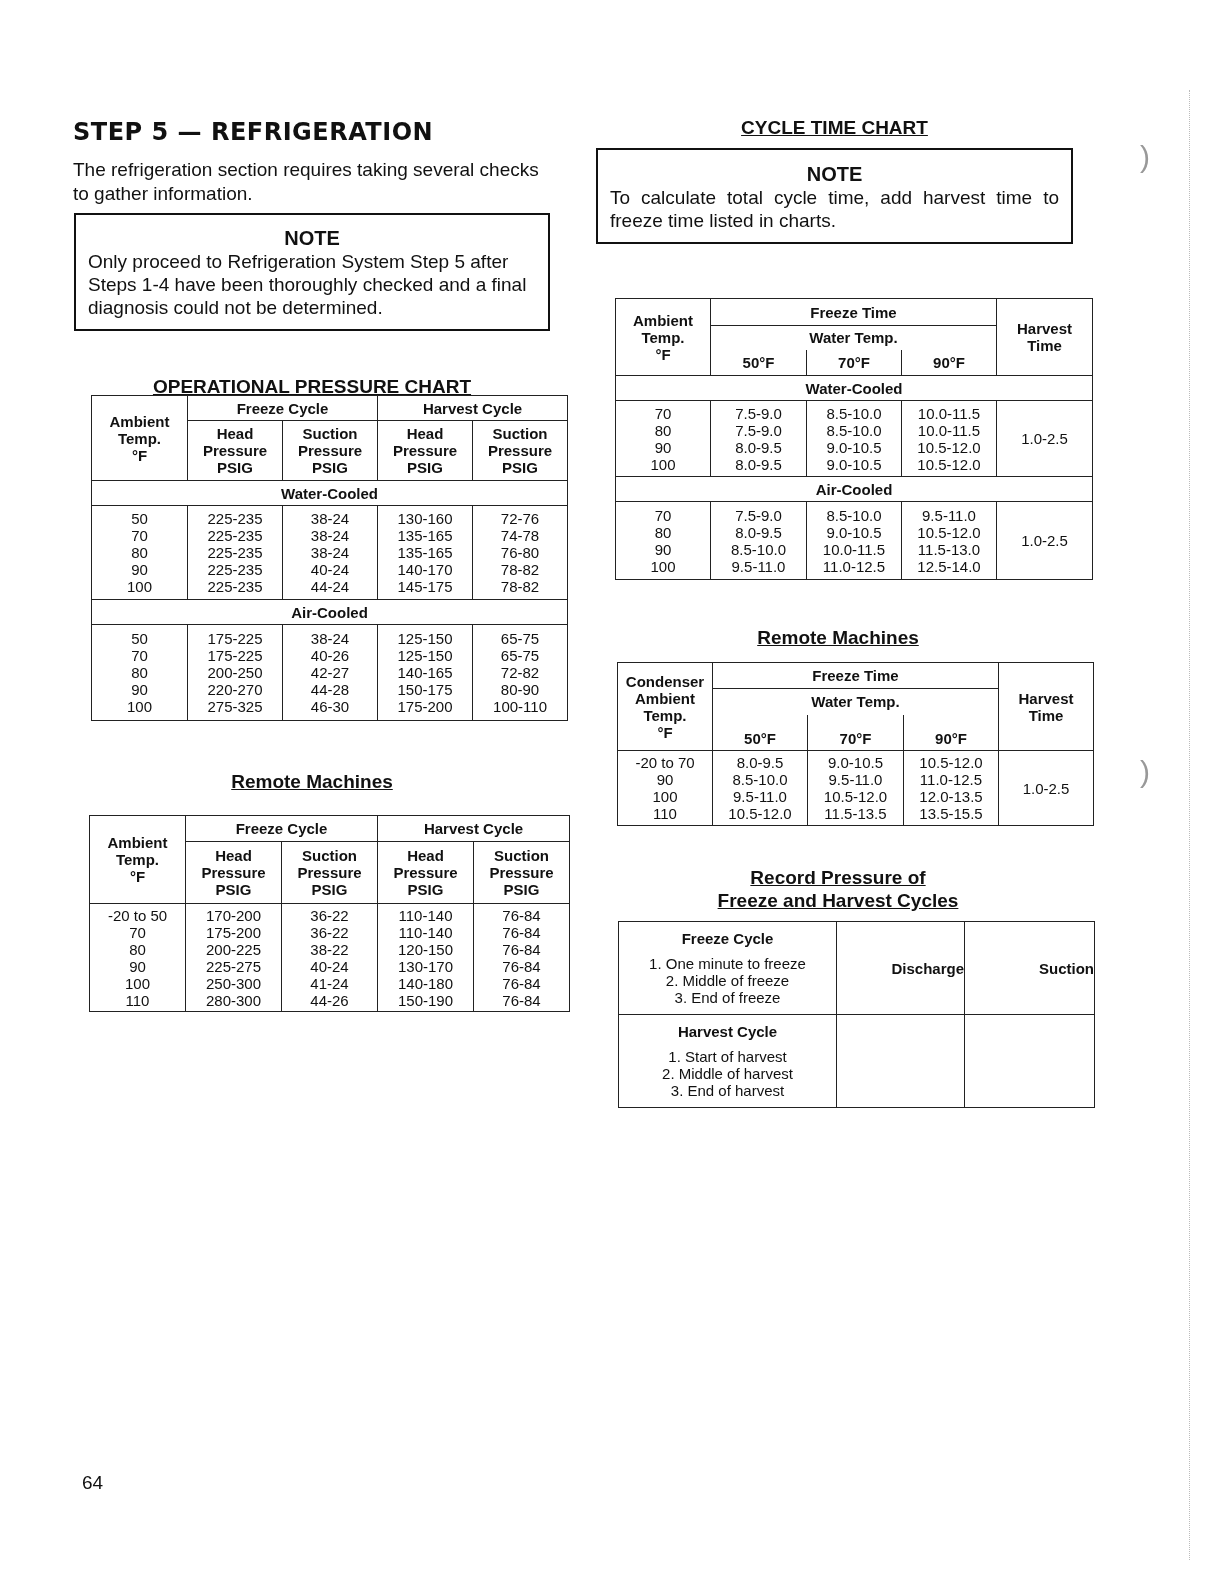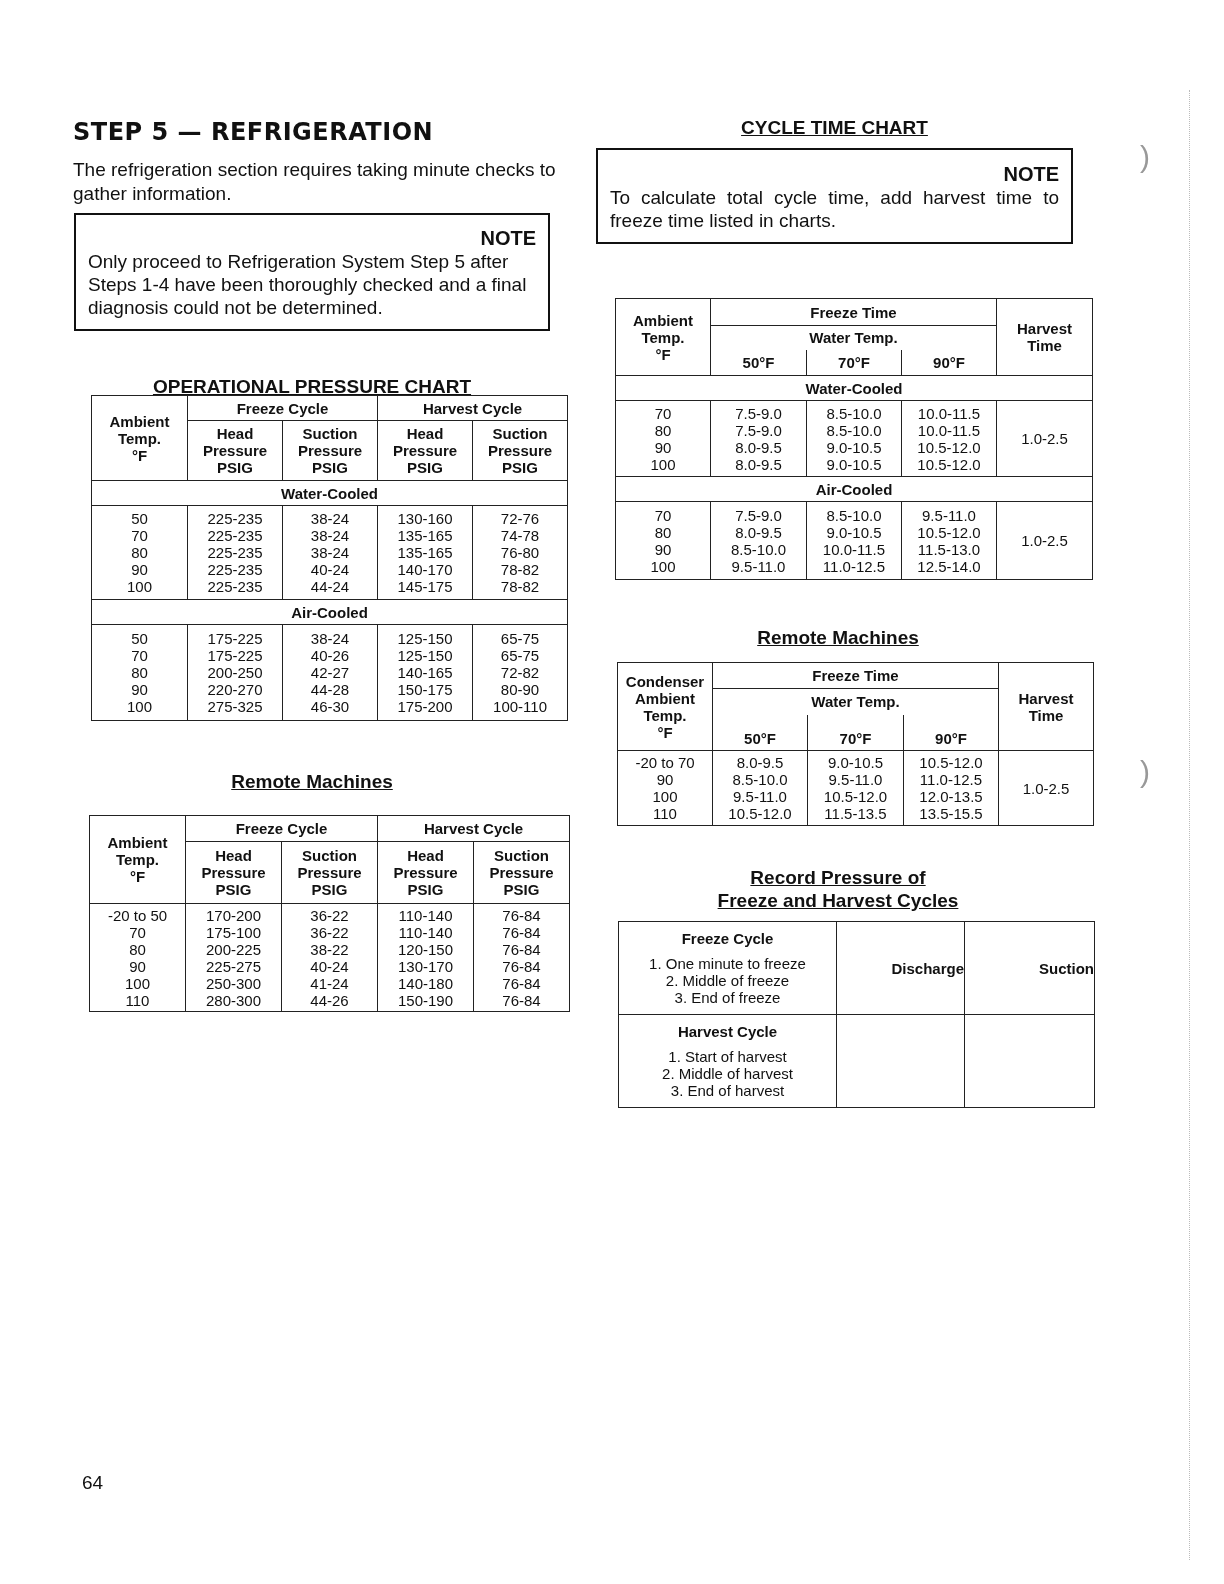--- a/index.html
+++ b/index.html
@@ -12,21 +12,21 @@
   .step-title {
     left: 73px; top: 118px; font-size: 24px; font-weight: 900;
     letter-spacing: 0.5px; font-family: "DejaVu Sans", sans-serif;
   }
   .intro {
     left: 73px; top: 158px; width: 485px; font-size: 19px; line-height: 24px;
   }
   .note {
     border: 2px solid #111; box-sizing: border-box; font-size: 19px; line-height: 23px;
   }
-  .note .note-title { text-align: right; font-weight: bold; font-size: 20px; }
+  .note .note-title { text-align: center; font-weight: bold; font-size: 20px; }
   .note-left { left: 74px; top: 213px; width: 476px; height: 118px; padding: 12px 12px 0 12px; }
   .note-right { left: 596px; top: 148px; width: 477px; height: 96px; padding: 13px 12px 0 12px; text-align: justify; }
   .section-title { font-weight: bold; font-size: 19px; text-align: center; text-decoration: underline; }
   .t-op { left: 74px; top: 355px; width: 476px; margin-top: 21px; }
   .t-rem1 { left: 74px; top: 771px; width: 476px; }
   .t-cycle { left: 596px; top: 117px; width: 477px; }
   .t-rem2 { left: 600px; top: 627px; width: 476px; }
   .t-rec { left: 600px; top: 866px; width: 476px; line-height: 23px; }
 
   table.grid { border-collapse: collapse; table-layout: fixed; margin-left: 17px; }
@@ -51,21 +51,21 @@
   .tbl-rec .colhead { text-align: right; font-weight: bold; }
 
   .page-num { left: 82px; top: 1472px; font-size: 19px; }
   .margin-marks { right: 34px; top: 90px; width: 6px; height: 1470px; border-right: 1px dotted #bbb; }
   .paren { color: #999; font-size: 30px; }
 </style>
 </head>
 <body>
 
 <div class="abs step-title">STEP 5 — REFRIGERATION</div>
-<div class="abs intro">The refrigeration section requires taking minute checks to gather information.</div>
+<div class="abs intro">The refrigeration section requires taking several checks to gather information.</div>
 
 <div class="abs note note-left">
   <div class="note-title">NOTE</div>
   <div>Only proceed to Refrigeration System Step 5 after Steps 1-4 have been thoroughly checked and a final diagnosis could not be determined.</div>
 </div>
 
 <div class="abs section-title t-op">OPERATIONAL PRESSURE CHART</div>
 
 <table class="abs grid tbl-op">
   <colgroup>
@@ -193,21 +193,21 @@
 PSIG</th>
   </tr>
   <tr style="height:108px">
     <td class="multi">-20 to 50
 70
 80
 90
 100
 110</td>
     <td class="multi">170-200
-175-100
+175-200
 200-225
 225-275
 250-300
 280-300</td>
     <td class="multi">36-22
 36-22
 38-22
 40-24
 41-24
 44-26</td>

